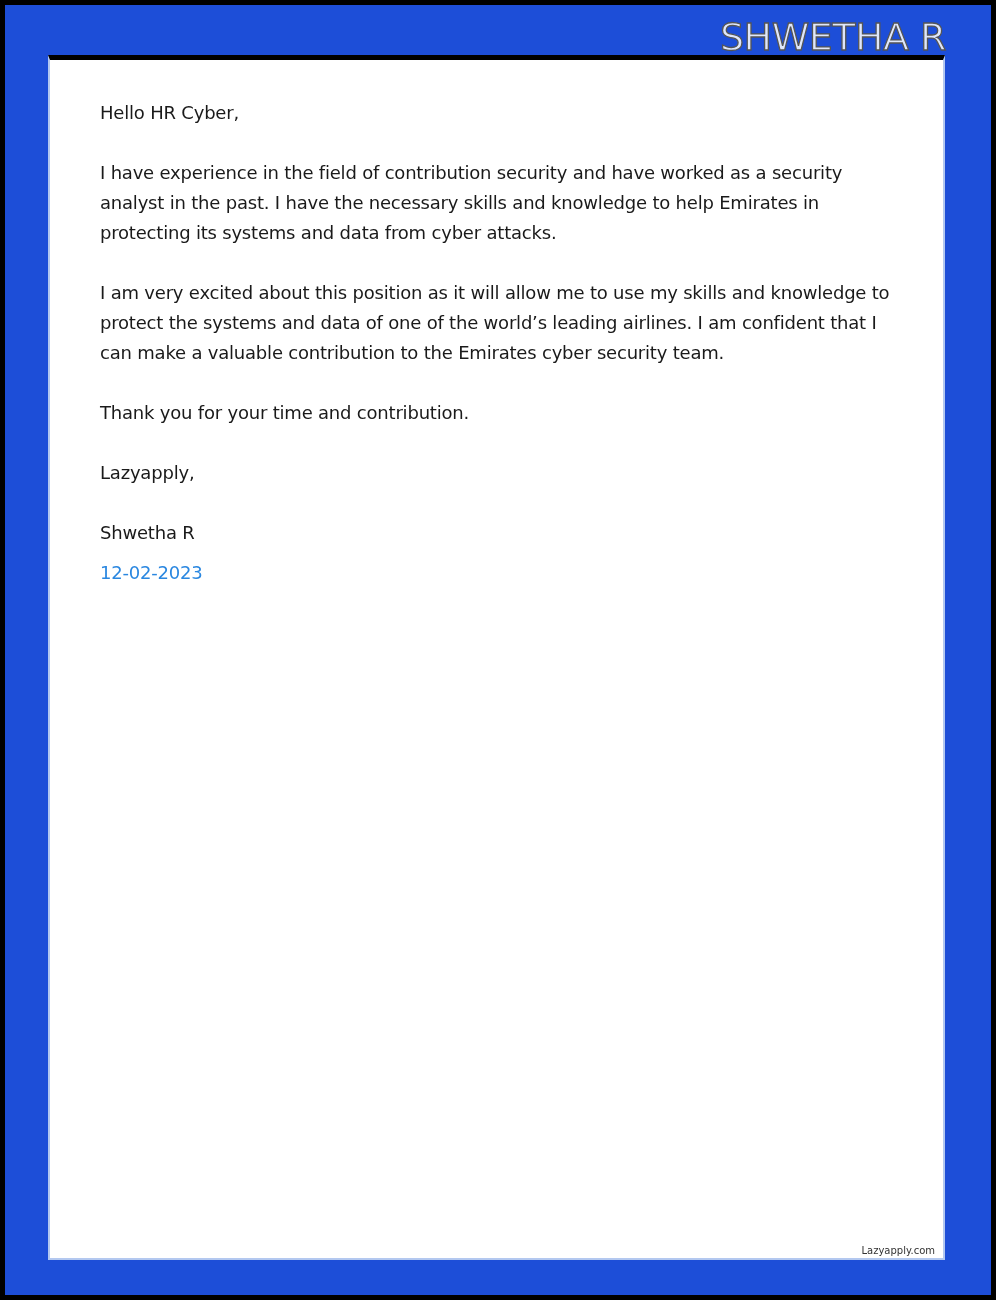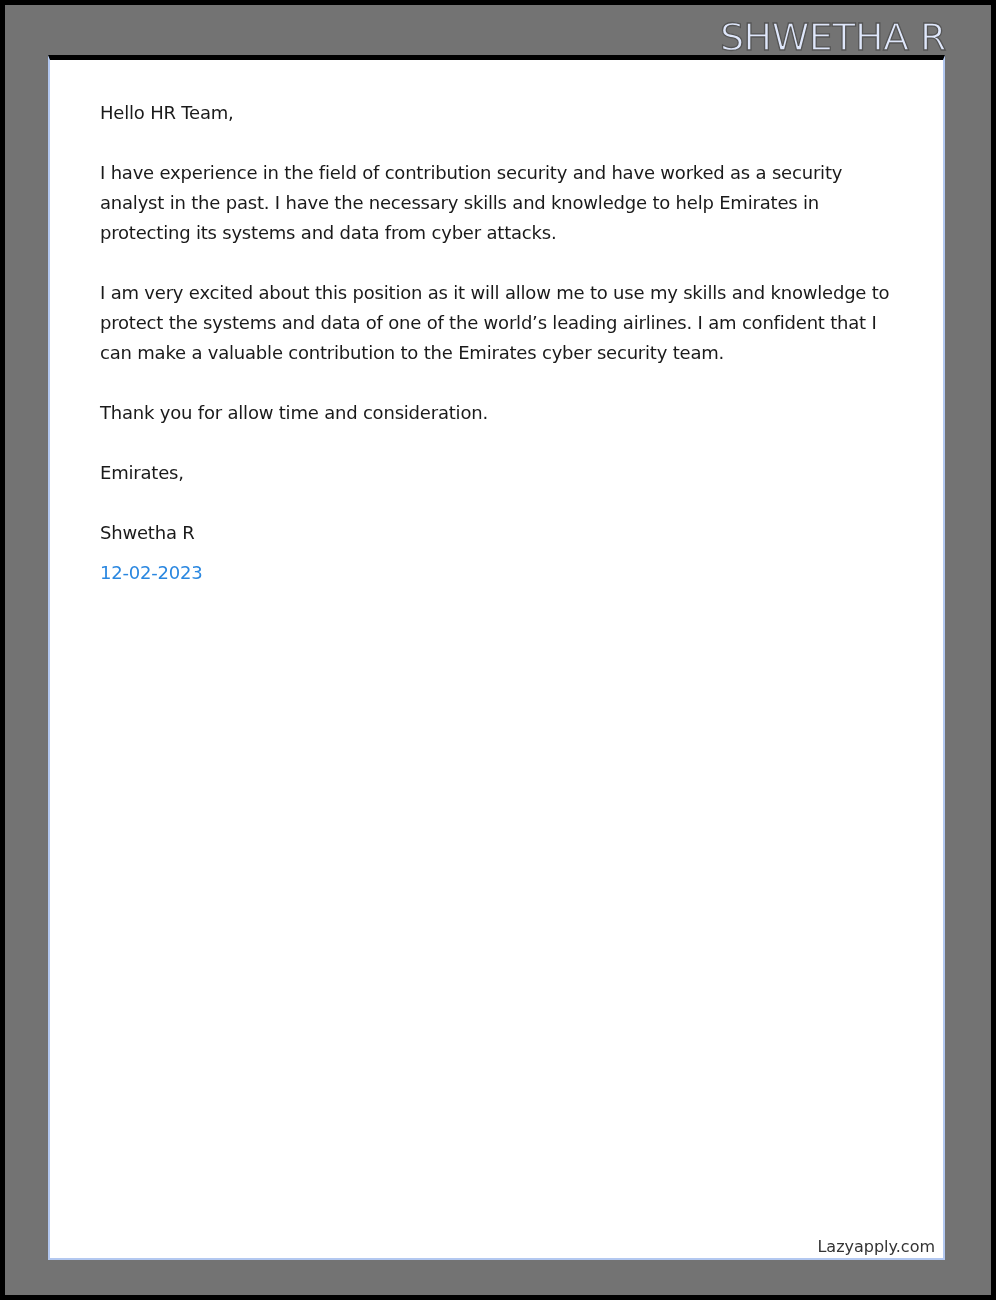--- a/index.html
+++ b/index.html
@@ -6,21 +6,21 @@
   body {
     width: 996px; height: 1300px;
     background: #000;
     position: relative;
     overflow: hidden;
   }
   .frame {
     position: absolute;
     left: 5px; top: 5px;
     width: 986px; height: 1290px;
-    background: #737373;
+    background: #1d4ed8;
   }
   .header-name {
     position: absolute;
     right: 45px; top: 10px;
     font-family: "DejaVu Sans", sans-serif;
     font-size: 38px;
     line-height: 44px;
     letter-spacing: -0.5px;
     color: #dfe7fb;
     -webkit-text-stroke: 1.3px #555;
@@ -48,35 +48,35 @@
     color: #1a1a1a;
     letter-spacing: -0.2px;
   }
   .content p { margin: 0 0 30px 0; }
   .content p.signature { margin-bottom: 10px; }
   .date { color: #2a87e0; margin: 0; }
   .footer-brand {
     position: absolute;
     right: 8px; bottom: 2px;
     font-family: "DejaVu Sans", sans-serif;
-    font-size: 16px;
+    font-size: 10px;
     color: #333;
   }
 </style>
 </head>
 <body>
 
 <div class="frame">
   <div class="header-name">SHWETHA R</div>
 
   <div class="page">
     <div class="content">
-      <p>Hello HR Team,</p>
+      <p>Hello HR Cyber,</p>
       <p>I have experience in the field of contribution security and have worked as a security analyst in the past. I have the necessary skills and knowledge to help Emirates in protecting its systems and data from cyber attacks.</p>
       <p>I am very excited about this position as it will allow me to use my skills and knowledge to protect the systems and data of one of the world’s leading airlines. I am confident that I can make a valuable contribution to the Emirates cyber security team.</p>
-      <p>Thank you for allow time and consideration.</p>
-      <p>Emirates,</p>
+      <p>Thank you for your time and contribution.</p>
+      <p>Lazyapply,</p>
       <p class="signature">Shwetha R</p>
       <p class="date">12-02-2023</p>
     </div>
     <div class="footer-brand">Lazyapply.com</div>
   </div>
 </div>
 
 </body></html>

